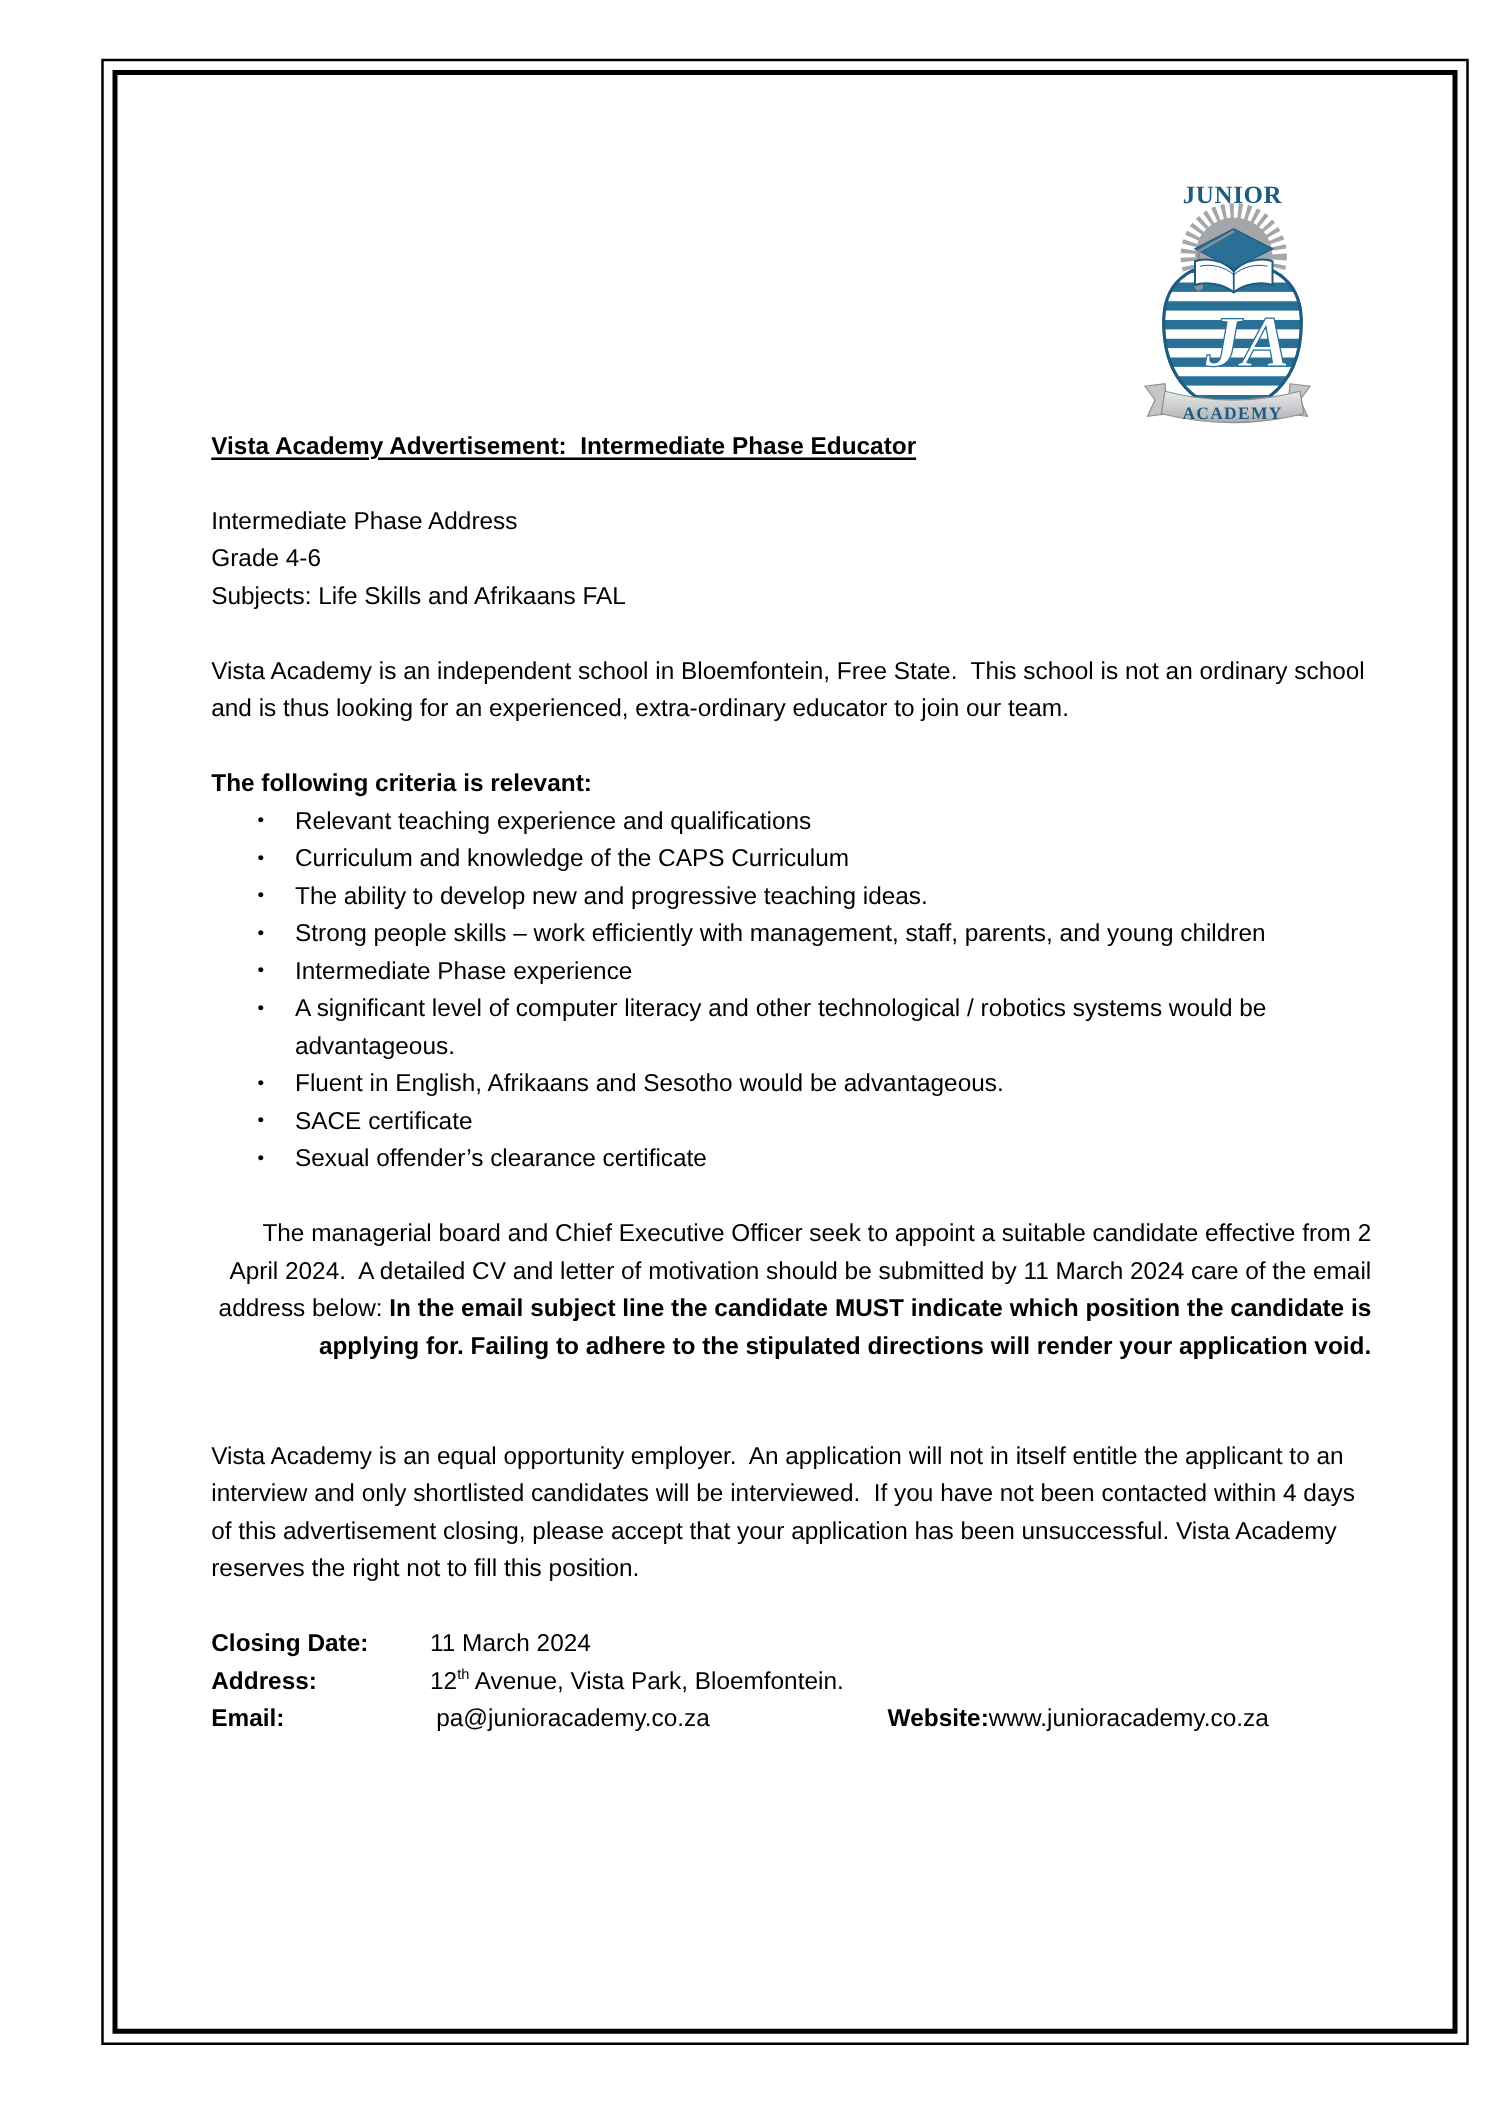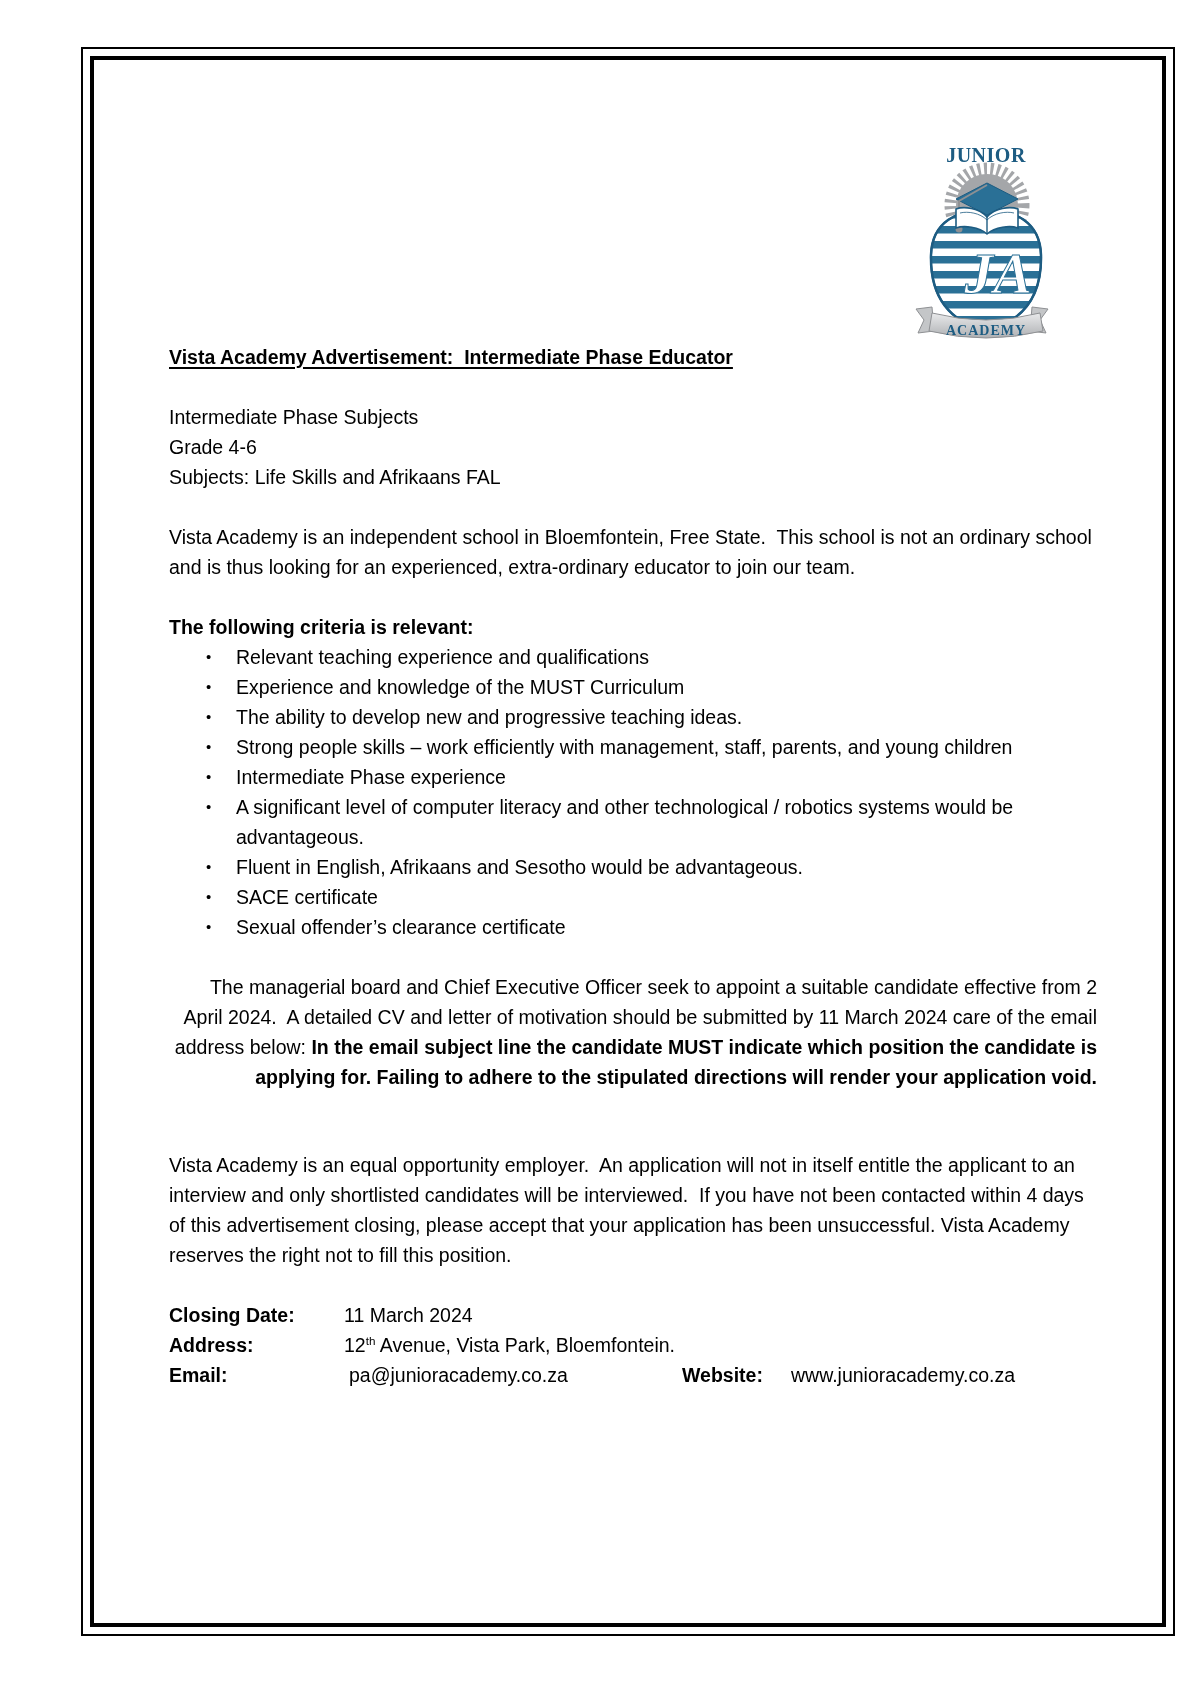--- a/index.html
+++ b/index.html
@@ -31,21 +31,21 @@
   ul.criteria{list-style:none;margin:0 0 30px 0;padding:0 0 0 37px;}
   ul.criteria li{display:flex;}
   .bullet{flex:0 0 30px;width:30px;font-size:15px;line-height:30px;}
   .li-text{flex:1;}
   p.appointment{margin-bottom:58px;text-align:right;}
   .bold{font-weight:bold;}
   .details .drow{display:flex;line-height:30px;}
   .dlabel{font-weight:bold;flex:0 0 175px;}
   .dvalue{white-space:pre-wrap;}
   .dvalue.email{flex:0 0 338px;padding-left:5px;box-sizing:border-box;}
-  .dlabel.wlabel{flex:0 0 109px;}
+  .dlabel.wlabel{flex:0 0 109px;text-align:right;}
   sup{font-size:60%;vertical-align:super;line-height:0;}
 </style>
 </head>
 <body>
 
 <div class="page">
   <div class="frame-outer"></div>
   <div class="frame-inner"></div>
 
   <div class="logo">
@@ -101,37 +101,37 @@
         <path d="M20,170 Q74,184 128,170 L131,188 Q74,202 17,188 Z" fill="url(#gband)" stroke="#8E9093" stroke-width="1"></path>
         <text x="74" y="192" text-anchor="middle" font-family="'Liberation Serif',serif" font-weight="bold" font-size="14" letter-spacing="1" fill="#1D5C82">ACADEMY</text>
       </g>
     </svg>
   </div>
 
   <div class="content">
     <div class="doc-title">Vista Academy Advertisement:  Intermediate Phase Educator</div>
 
     <div class="position-block">
-      <div>Intermediate Phase Subjects</div>
+      <div>Intermediate Phase Address</div>
       <div>Grade 4-6</div>
       <div>Subjects: Life Skills and Afrikaans FAL</div>
     </div>
 
     <p class="para">Vista Academy is an independent school in Bloemfontein, Free State.  This school is not an ordinary school and is thus looking for an experienced, extra-ordinary educator to join our team.</p>
 
     <div class="criteria-heading">The following criteria is relevant:</div>
 
     <ul class="criteria">
       <li>
           <span class="bullet">•</span>
           <span class="li-text">Relevant teaching experience and qualifications</span>
         </li>
       <li>
           <span class="bullet">•</span>
-          <span class="li-text">Experience and knowledge of the MUST Curriculum</span>
+          <span class="li-text">Curriculum and knowledge of the CAPS Curriculum</span>
         </li>
       <li>
           <span class="bullet">•</span>
           <span class="li-text">The ability to develop new and progressive teaching ideas.</span>
         </li>
       <li>
           <span class="bullet">•</span>
           <span class="li-text">Strong people skills – work efficiently with management, staff, parents, and young children</span>
         </li>
       <li>

